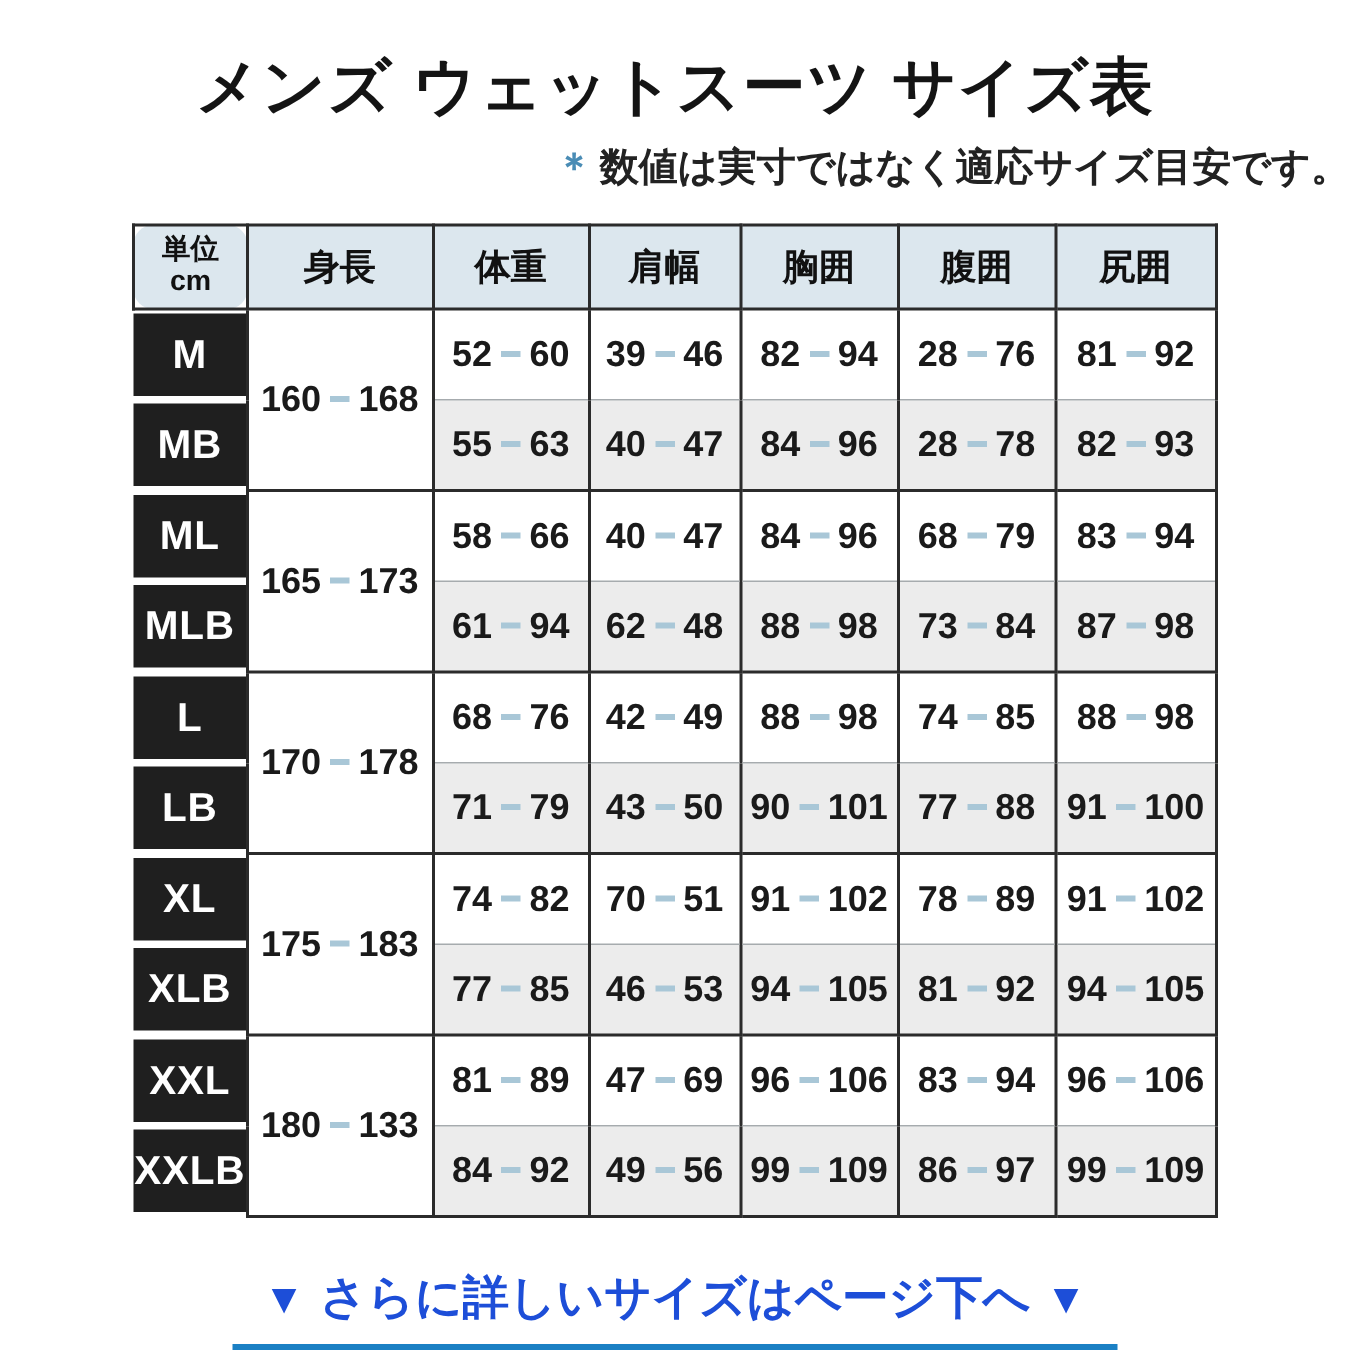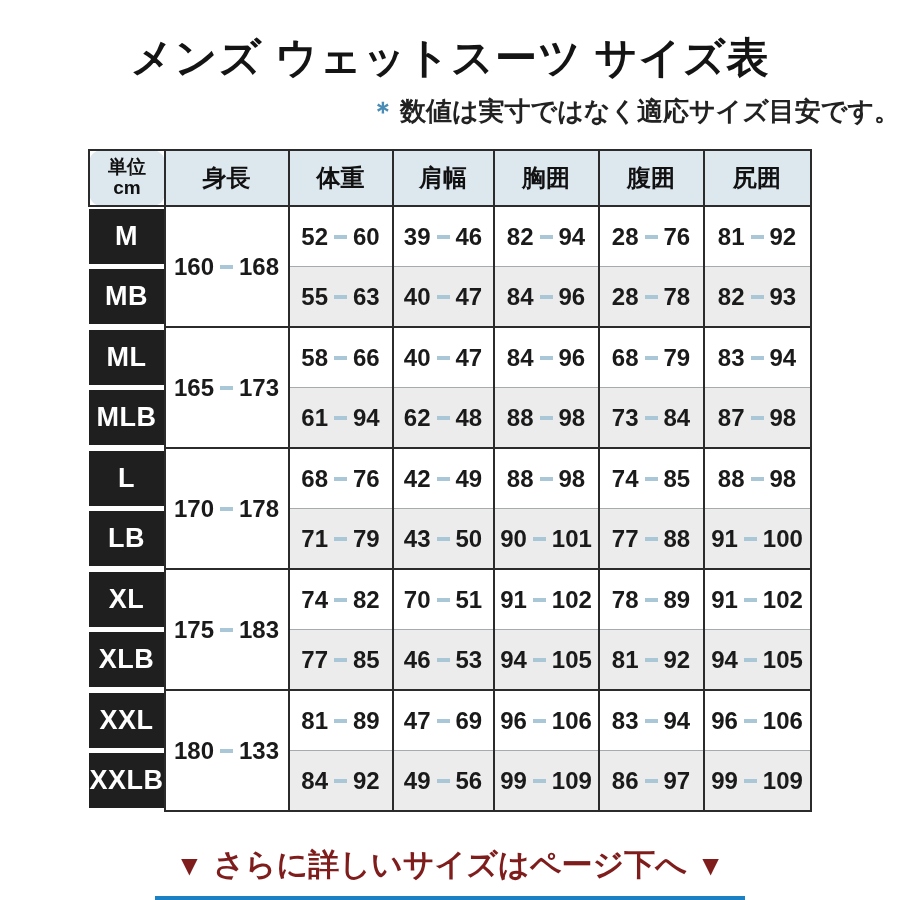--- a/index.html
+++ b/index.html
@@ -52,21 +52,21 @@
     font-size:27px; font-weight:bold; letter-spacing:0.5px;
   }
 
   .dash {
     display:inline-block; width:13px; height:4px;
     background:#a9c7d7; margin:0 6px; vertical-align:6px;
   }
 
   .footer-wrap { text-align:center; margin-top:32px; }
   .footer-link {
-    display:inline-block; color:#7f1d1d; cursor:pointer;
+    display:inline-block; color:#1d4ed8; cursor:pointer;
     font-size:31px; font-weight:bold;
     border-bottom:4px solid #1b80c4; padding:0 10px 10px 10px;
   }
   .footer-link .arr { font-size:28px; margin:0 10px; }
 </style>
 </head>
 <body>
 
 <div class="page">
 

